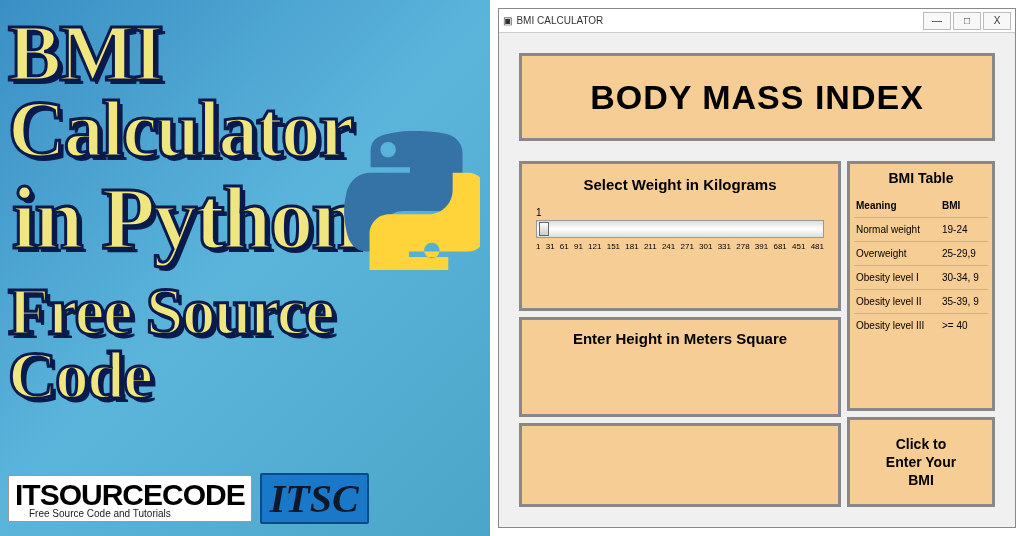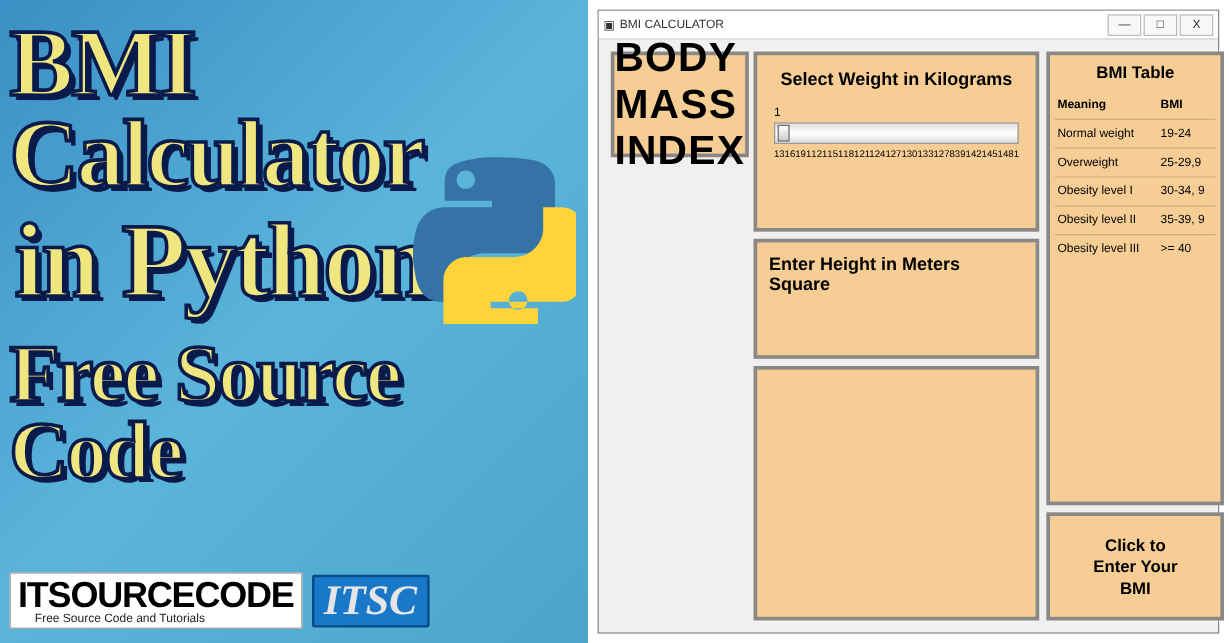--- a/index.html
+++ b/index.html
@@ -52,26 +52,26 @@
       color: #000;
     }
     .itsc-sub {
       font-size: 10px;
       color: #222;
       margin-top: -4px;
       margin-left: 14px;
     }
     .itsc-badge {
       background: #1a78c9;
-      color: #e5e5e5;
+      color: #0f172a;
       border: 2px solid #0a4a8a;
       font-family: 'Times New Roman', serif;
       font-weight: bold;
       font-style: italic;
-      font-size: 35px;
+      font-size: 40px;
       padding: 0 8px;
       border-radius: 2px;
     }
     
     .app-window {
       position: absolute;
       right: 8px; top: 8px;
       width: 518px; height: 520px;
       background: #f0f0f0;
       border: 1px solid #888;
@@ -85,21 +85,21 @@
       display: flex;
       align-items: center;
       padding: 0 4px;
       font-size: 10px;
       color: #333;
     }
     .titlebar-buttons { margin-left: auto; display: flex; gap: 2px; }
     .tb-btn { width: 28px; height: 18px; border: 1px solid #bbb; display: flex; align-items: center; justify-content: center; font-size: 10px; background: #f8f8f8; cursor: pointer; }
     .tb-btn:last-child { background: #f8f8f8; }
     
-    .app-body { flex: 1; padding: 10px; display: flex; flex-direction: row; gap: 4px; }
+    .app-body { flex: 1; padding: 20px; display: flex; flex-direction: column; gap: 20px; }
     
     .header-box {
       background: #f5cd95;
       border: 3px solid #888;
       height: 88px;
       display: flex;
       align-items: center;
       justify-content: center;
     }
     .header-title {
@@ -233,21 +233,21 @@
                 <span>121</span>
                 <span>151</span>
                 <span>181</span>
                 <span>211</span>
                 <span>241</span>
                 <span>271</span>
                 <span>301</span>
                 <span>331</span>
                 <span>278</span>
                 <span>391</span>
-                <span>421</span>
+                <span>681</span>
                 <span>451</span>
                 <span>481</span>
               </div>
           </div>
         </div>
 
         <div class="panel panel-height">
           <div class="section-label">Enter Height in Meters Square</div>
         </div>
 

